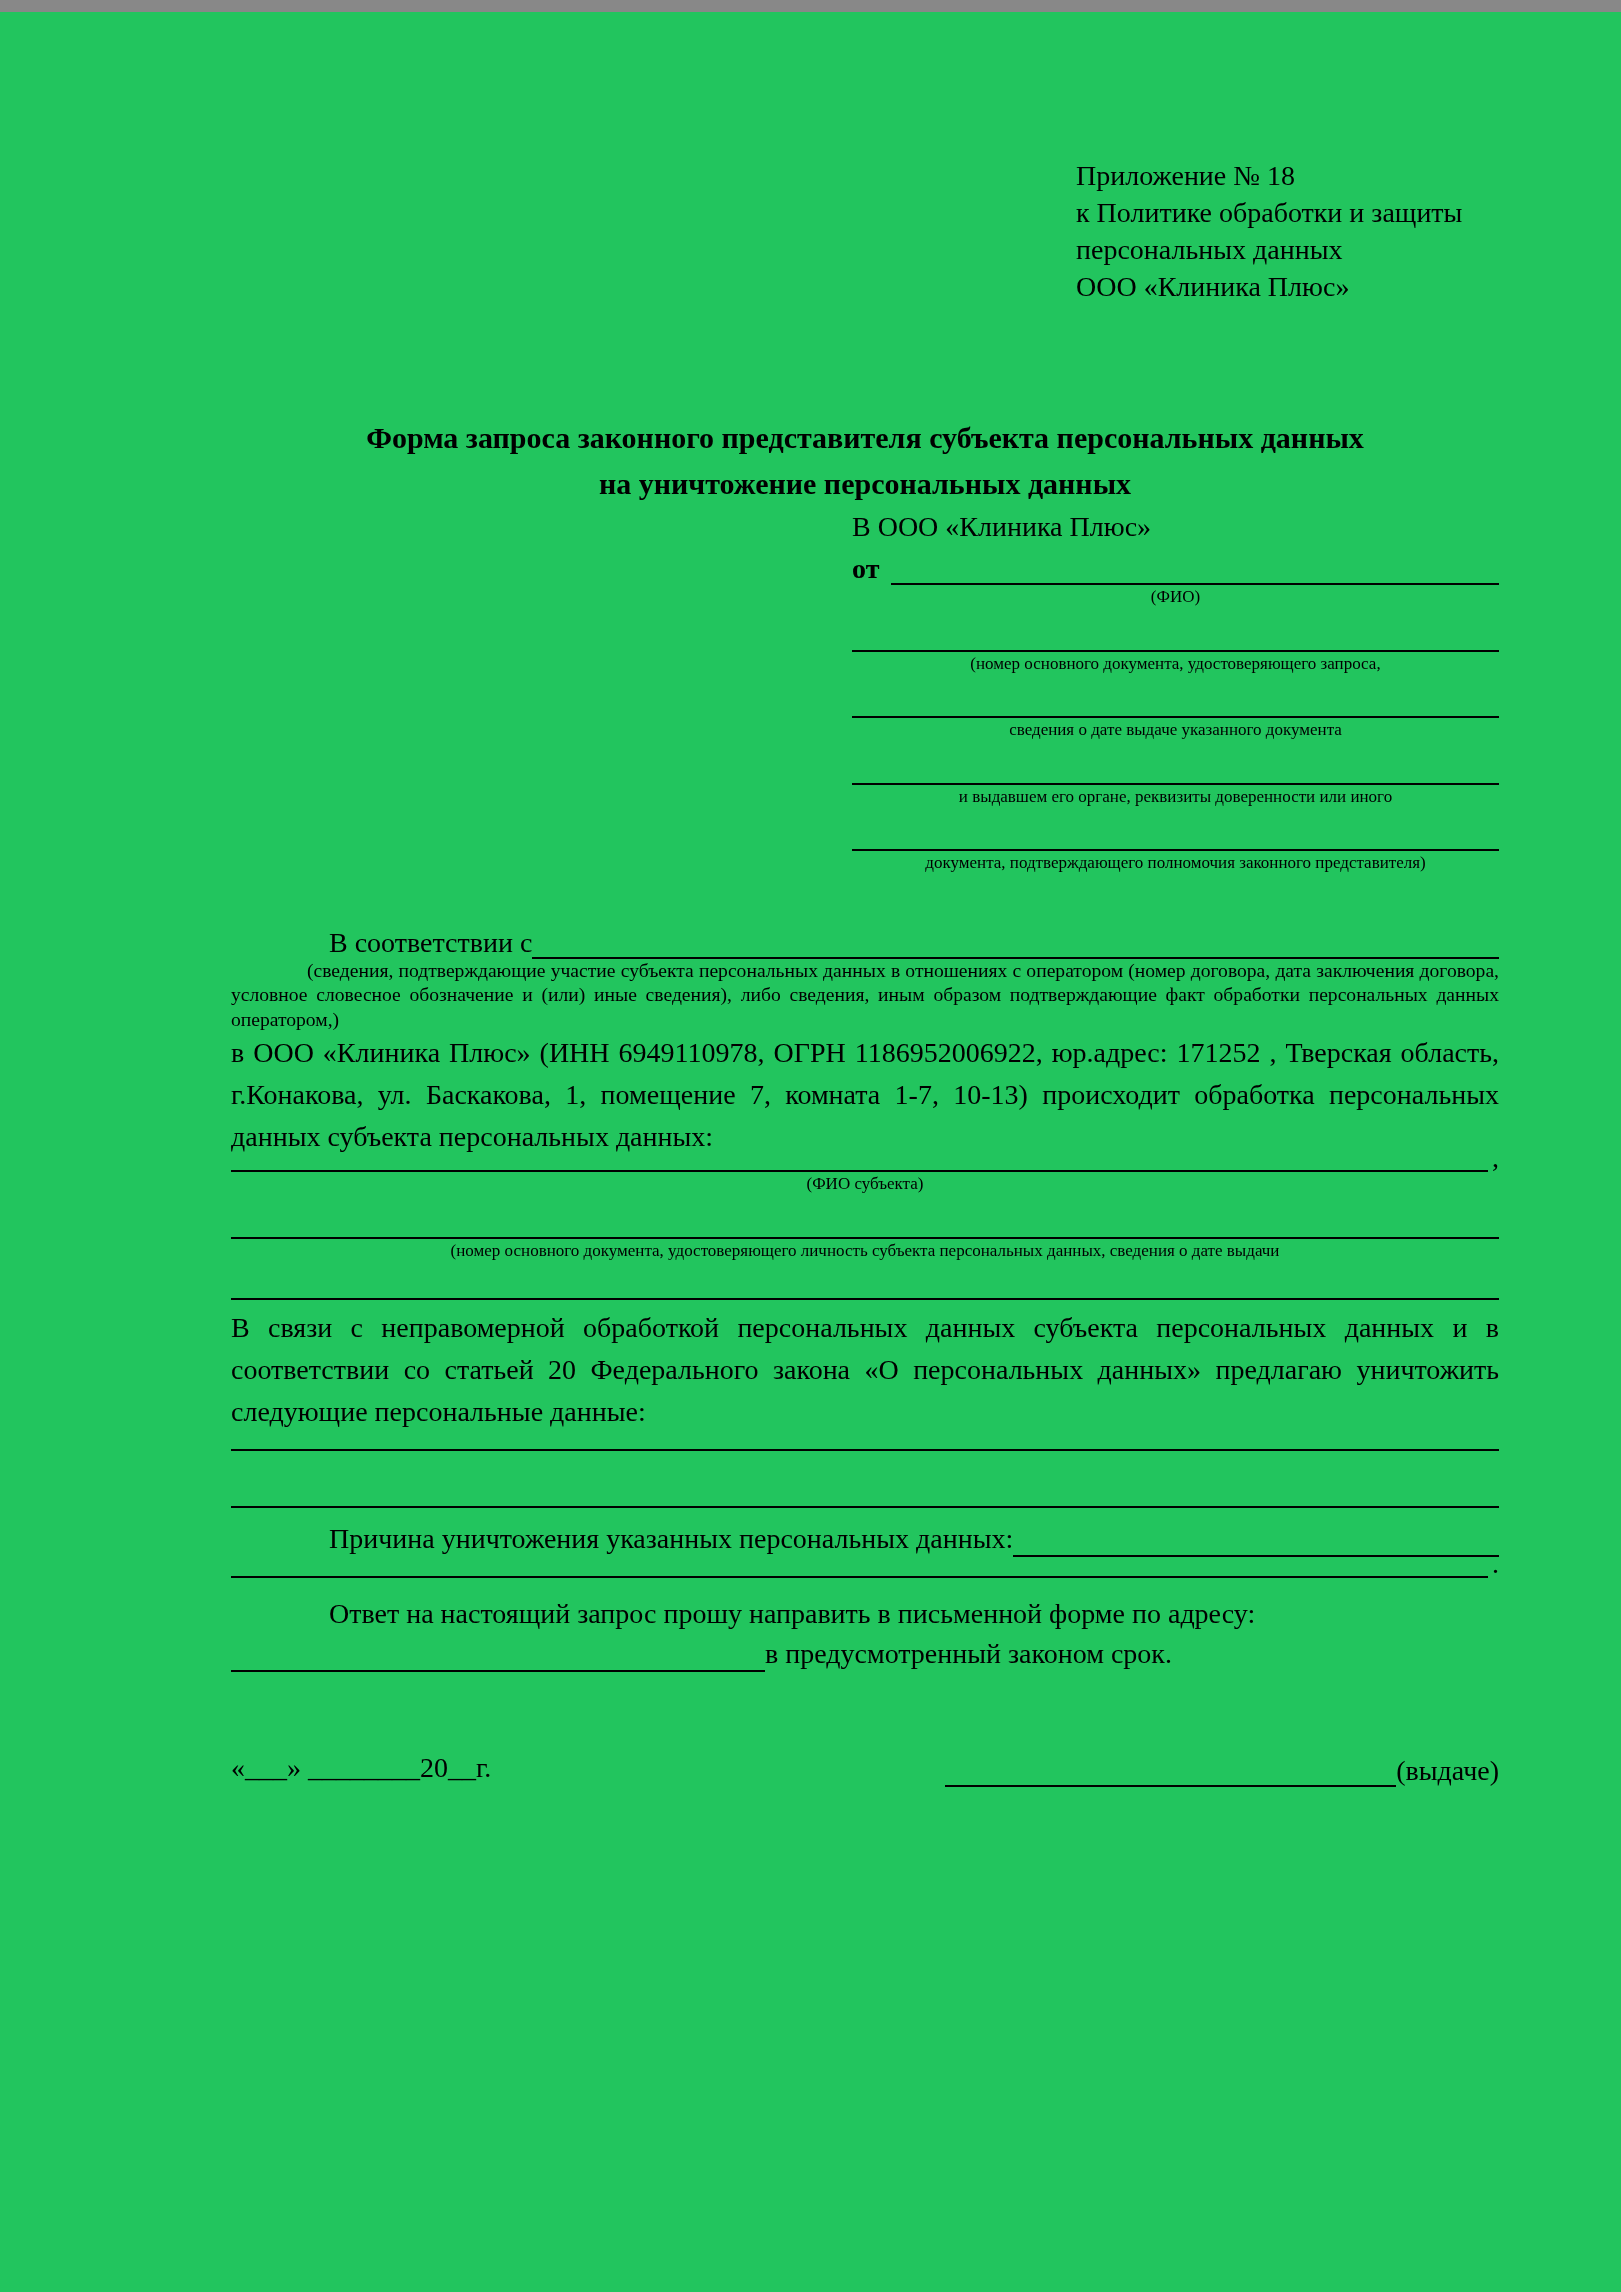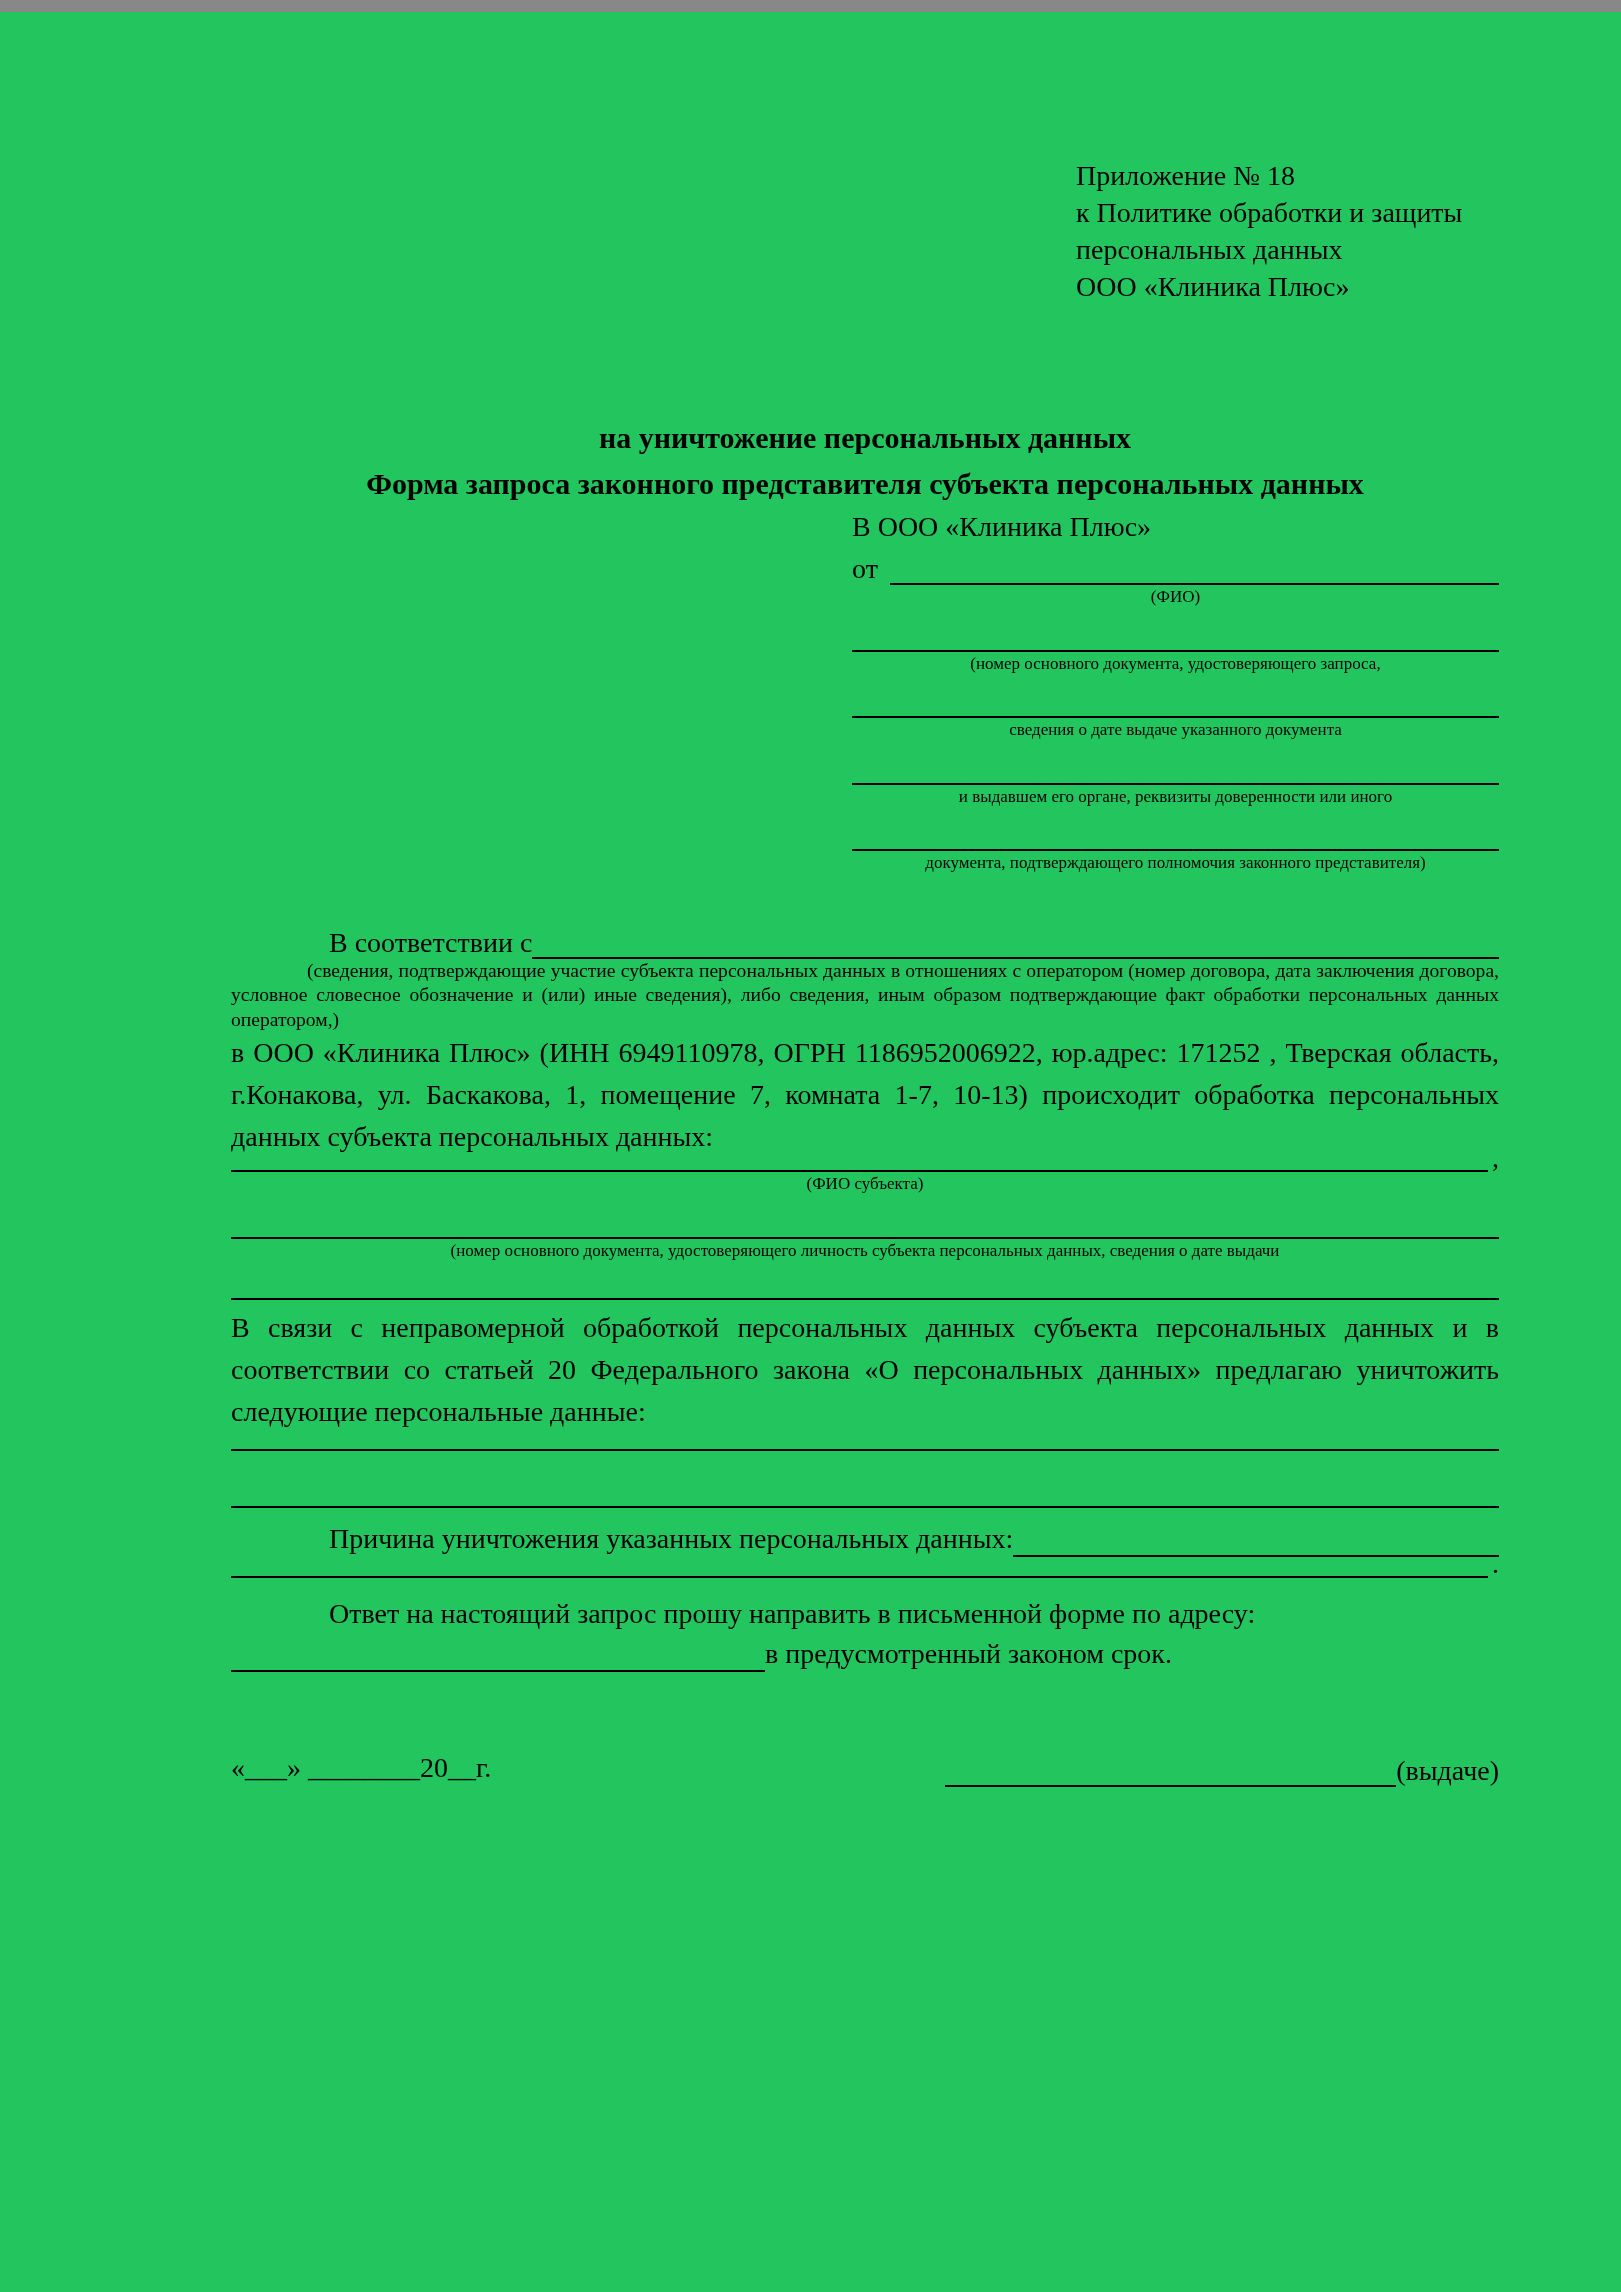--- a/index.html
+++ b/index.html
@@ -16,21 +16,21 @@
   }
   p { margin:0; padding:0; }
 
   .header-note { width:423px; margin-left:auto; font-size:28px; line-height:37px; }
 
   .form-title { margin-top:110px; text-align:center; font-weight:700; font-size:30px; line-height:46px; }
 
   .right-block { width:647px; margin-left:621px; font-size:28px; }
   .to-line { line-height:39px; }
   .from-row { display:flex; align-items:flex-end; height:39px; }
-  .from-row .label { padding-right:11.8px; line-height:33px; }
+  .from-row .label { padding-right:11.8px; line-height:33px;font-weight:bold; }
   .fill { flex:1 1 auto; border-bottom:2px solid #000; min-width:19.6px; }
   .caption { font-size:17px; line-height:23.5px; text-align:center; }
   .blank-g { height:23.5px; margin-top:17.6px; border-bottom:2px solid #000; }
 
   .main { margin-top:51px; font-size:28px; }
   .accordance-row { display:flex; align-items:flex-end; line-height:33px; }
   .indent { width:98px; flex:0 0 auto; }
   .nowrap { white-space:nowrap; }
   .small-note { font-size:19.6px; line-height:24.5px; text-align:justify; text-indent:76px; }
 
@@ -64,22 +64,22 @@
 <div class="page">
 
   <div class="header-note">
     <div>Приложение № 18</div>
     <div>к Политике обработки и защиты</div>
     <div>персональных данных</div>
     <div>ООО «Клиника Плюс»</div>
   </div>
 
   <div class="form-title">
+    <div>Форма запроса законного представителя субъекта персональных данных</div>
     <div>на уничтожение персональных данных</div>
-    <div>Форма запроса законного представителя субъекта персональных данных</div>
   </div>
 
   <div class="right-block">
     <div class="to-line">В ООО «Клиника Плюс»</div>
 
     <div class="from-row">
       <span class="label nowrap">от</span>
       <span class="fill"></span>
     </div>
     <div class="caption">(ФИО)</div>

